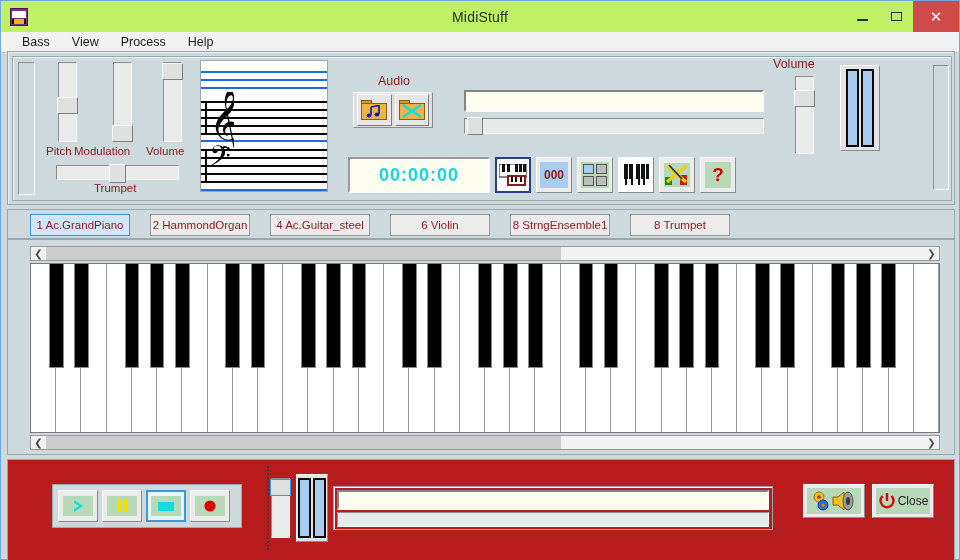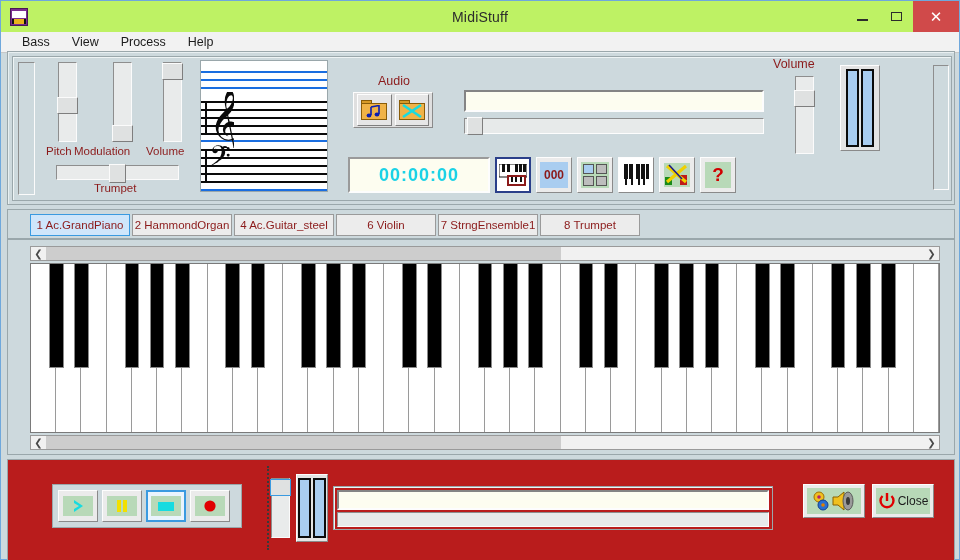--- a/index.html
+++ b/index.html
@@ -93,21 +93,21 @@
              display:flex; align-items:center; justify-content:center;
              color:#1ad2e6; font-size:17px; font-weight:bold;
              font-family:"Liberation Serif",serif; }
 
   
   .tabstrip { position:absolute; left:6px; top:208px; width:948px; height:30px;
               background:#cdd9dd; border:1px solid #9aa7ab; }
   .tabs { position:absolute; left:22px; top:4px; display:flex; }
   .tab { height:22px; background:#ececec; border:1px solid #9a9a9a;
          display:flex; align-items:center; justify-content:center;
-         font-size:11.5px; color:#8b1a1a; margin-right:2px; padding:8px 3px;
+         font-size:11.5px; color:#8b1a1a; margin-right:20px; padding:8px 3px;
          white-space:nowrap; overflow:hidden; }
   .tab.sel { background:#cfe6fb; border:1px solid #3a9ae0; color:#8b1a1a; }
 
   
   .kbpanel { position:absolute; left:6px; top:238px; width:948px; height:216px;
              background:#cdd9dd; border:1px solid #9aa7ab; }
   .scroll { position:absolute; left:22px; width:910px; height:15px;
             background:#f1f1f1; border:1px solid #9a9a9a; }
   .scroll .arrow { position:absolute; top:0; width:15px; height:13px;
                    display:flex; align-items:center; justify-content:center;
@@ -322,21 +322,21 @@
       <div class="tab" style="width:100px;">
           <span>2 HammondOrgan</span>
         </div>
       <div class="tab" style="width:100px;">
           <span>4 Ac.Guitar_steel</span>
         </div>
       <div class="tab" style="width:100px;justify-content:center;">
           <span>6 Violin</span>
         </div>
       <div class="tab" style="width:100px;">
-          <span>7 StrngEnsemble1</span>
+          <span>8 StrngEnsemble1</span>
         </div>
       <div class="tab" style="width:100px;">
           <span>8 Trumpet</span>
         </div>
     </div>
   </div>
 
   <div class="kbpanel">
     <div class="scroll" style="top:6px;">
       <div class="arrow" style="left:0;">❮</div>

